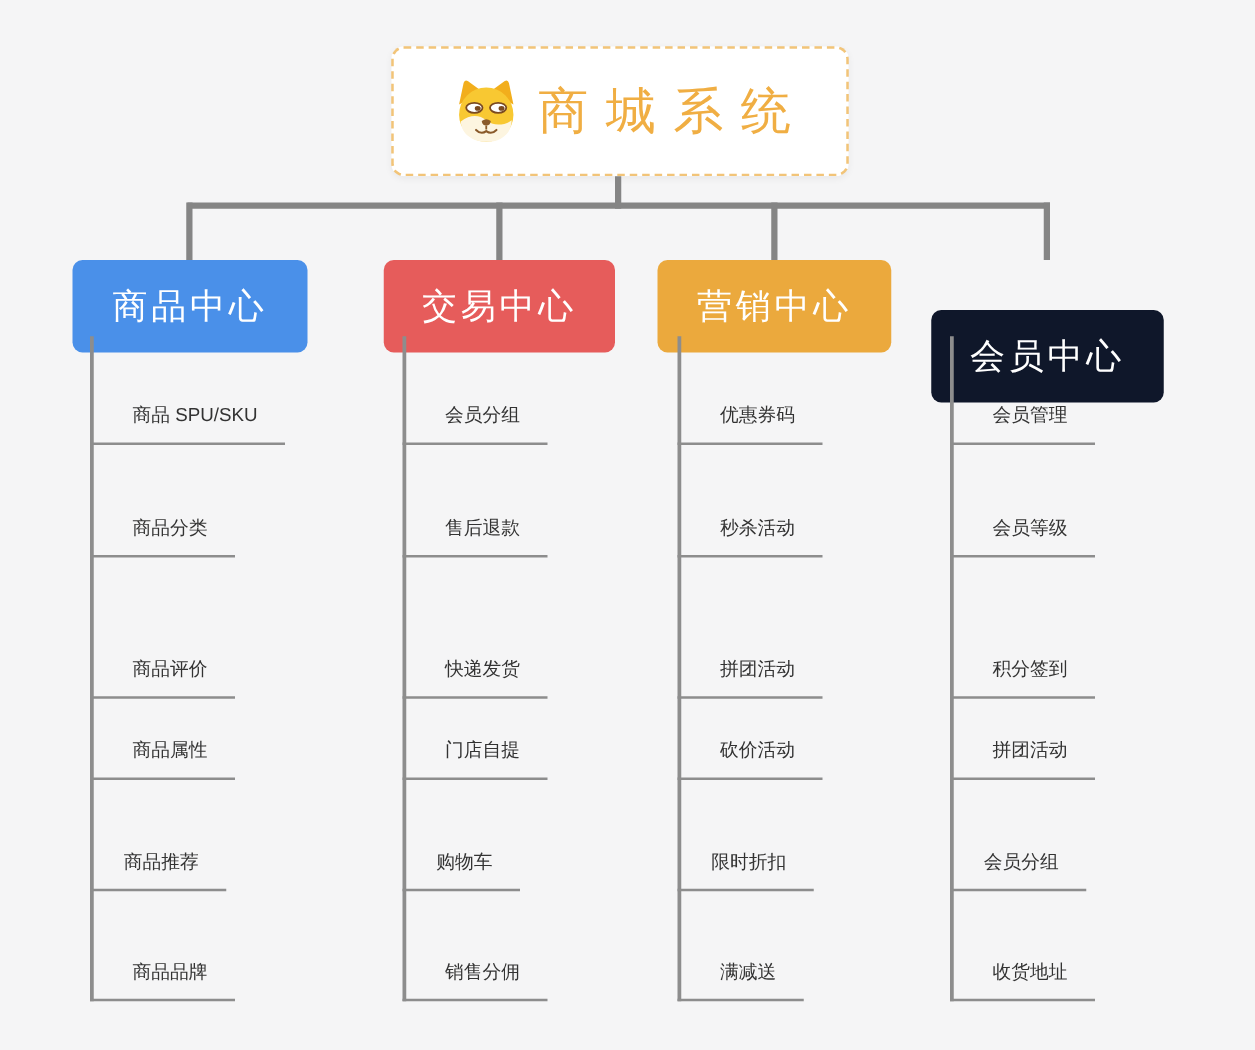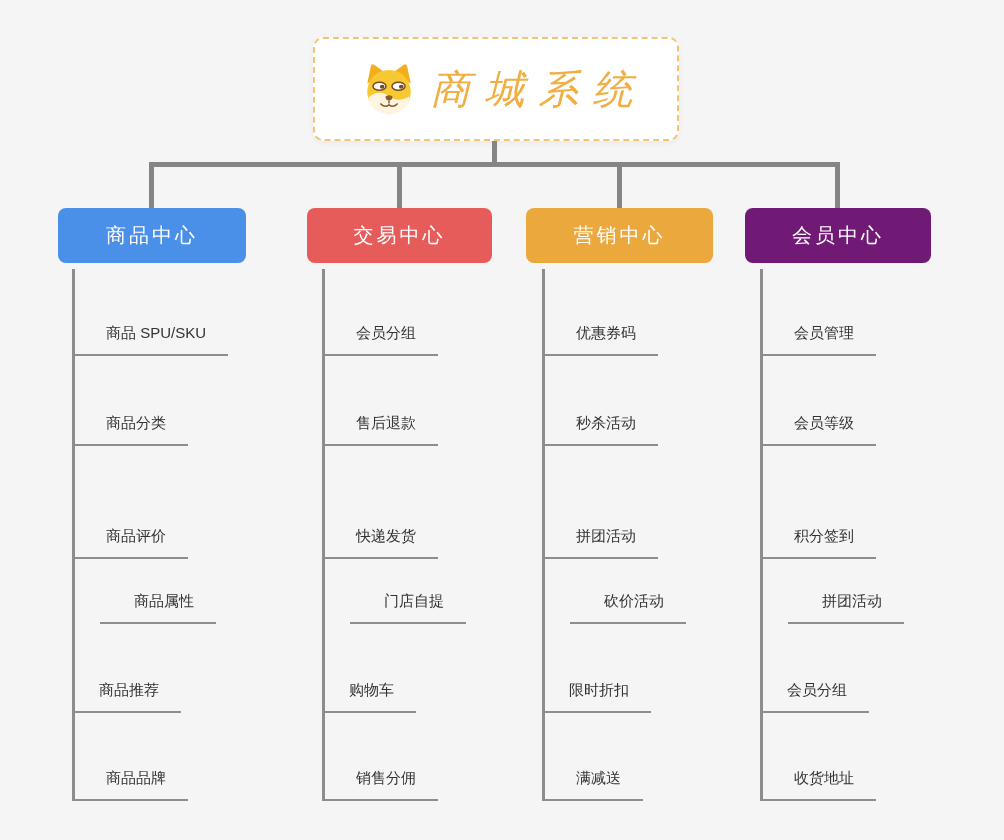--- a/index.html
+++ b/index.html
@@ -10,62 +10,61 @@
     overflow:hidden;
   }
   #canvas { position:relative; width:1004px; height:840px; background:#f5f5f6; }
 
   
   .root-node {
     position:absolute; left:313px; top:37px; width:366px; height:104px;
     background:#ffffff; border:2px dashed #f2c478; border-radius:10px;
     display:flex; align-items:center; justify-content:center; gap:13px;
     box-shadow:0 2px 6px rgba(0,0,0,0.05);
-    font-style:italic;
   }
   .root-title {
     font-size:40px; color:#f0ae43; letter-spacing:14px; margin-right:-14px;
     white-space:nowrap; line-height:1;
   }
   .dog-icon { width:58px; height:56px; flex:0 0 auto; }
 
   
   .line { position:absolute; background:#858585; }
   .trunk   { left:492px; top:141px; width:5px;  height:26px; }
   .bus     { left:150px; top:162px; width:690px; height:5px; }
   .drop    { top:162px; width:5px; height:46px; }
   .drop-0  { left:149px; } .drop-1 { left:397px; }
   .drop-2  { left:617px; } .drop-3 { left:835px; }
 
   
   .branch-node {
-    position:absolute; top:208px; height:55px; border-radius:8px;
+    position:absolute; top:208px; height:74px; border-radius:8px;
     display:flex; align-items:center; justify-content:center;
-    color:#ffffff; font-size:20px; letter-spacing:3px; white-space:nowrap;
+    color:#ffffff; font-size:28px; letter-spacing:3px; white-space:nowrap;
   }
   .branch-0 { left:58px;  width:188px; background:#4a90e9; }
   .branch-1 { left:307px; width:185px; background:#e65c5b; }
   .branch-2 { left:526px; width:187px; background:#eba93d;text-align:center; }
   .branch-3 { left:745px; width:186px; background:#6bbf45; }
 
   
   .stem { position:absolute; top:269px; width:3px; height:532px; background:#8d8d8d; }
   .stem-0 { left:72px; } .stem-1 { left:322px; }
   .stem-2 { left:542px; } .stem-3 { left:760px; }
 
   
   .leaf {
     position:absolute; width:max-content; white-space:nowrap;
     font-size:15px; color:#333333; line-height:33px;
     padding:0 22px 5px 34px; border-bottom:2px solid #8d8d8d;
   }
   .col-0 { left:72px; }  .col-1 { left:322px; }
   .col-2 { left:542px; } .col-3 { left:760px; }
   .row-0 { top:316px; } .row-1 { top:406px; } .row-2 { top:495px;margin-top:24px; }
-  .row-3 { top:584px;margin-left:28px; } .row-4 { top:673px;padding-left:27px; } .row-5 { top:761px; }
+  .row-3 { top:584px; } .row-4 { top:673px;padding-left:27px; } .row-5 { top:761px; }
 </style>
 </head>
 <body>
 
 <div id="canvas">
 
   <div class="root-node">
     <svg class="dog-icon" viewBox="0 0 64 60" xmlns="http://www.w3.org/2000/svg">
       <path d="M8,24 L12,5 Q13,1.5 16,3.5 L29,13 Z" fill="#f2ae1c"></path>
       <path d="M56,24 L52,5 Q51,1.5 48,3.5 L35,13 Z" fill="#f2ae1c"></path>
@@ -86,21 +85,21 @@
   <div class="line trunk"></div>
   <div class="line bus"></div>
   <div class="line drop drop-0"></div>
   <div class="line drop drop-1"></div>
   <div class="line drop drop-2"></div>
   <div class="line drop drop-3"></div>
 
   <div class="branch-node branch-0" style="background-color: rgb(74, 144, 233);">商品中心</div>
   <div class="branch-node branch-1" style="background-color: rgb(230, 92, 91);">交易中心</div>
   <div class="branch-node branch-2" style="background-color: rgb(235, 169, 61);">营销中心</div>
-  <div class="branch-node branch-3" style="background-color: #701a75;">会员中心</div>
+  <div class="branch-node branch-3" style="background-color: #0f172a; margin-top: 40px;">会员中心</div>
 
   <div class="stem stem-0"></div>
   <div class="stem stem-1"></div>
   <div class="stem stem-2"></div>
   <div class="stem stem-3"></div>
 
   <div class="leaf col-0 row-0">商品 SPU/SKU</div>
   <div class="leaf col-0 row-1">商品分类</div>
   <div class="leaf col-0 row-2">商品评价</div>
   <div class="leaf col-0 row-3">商品属性</div>

